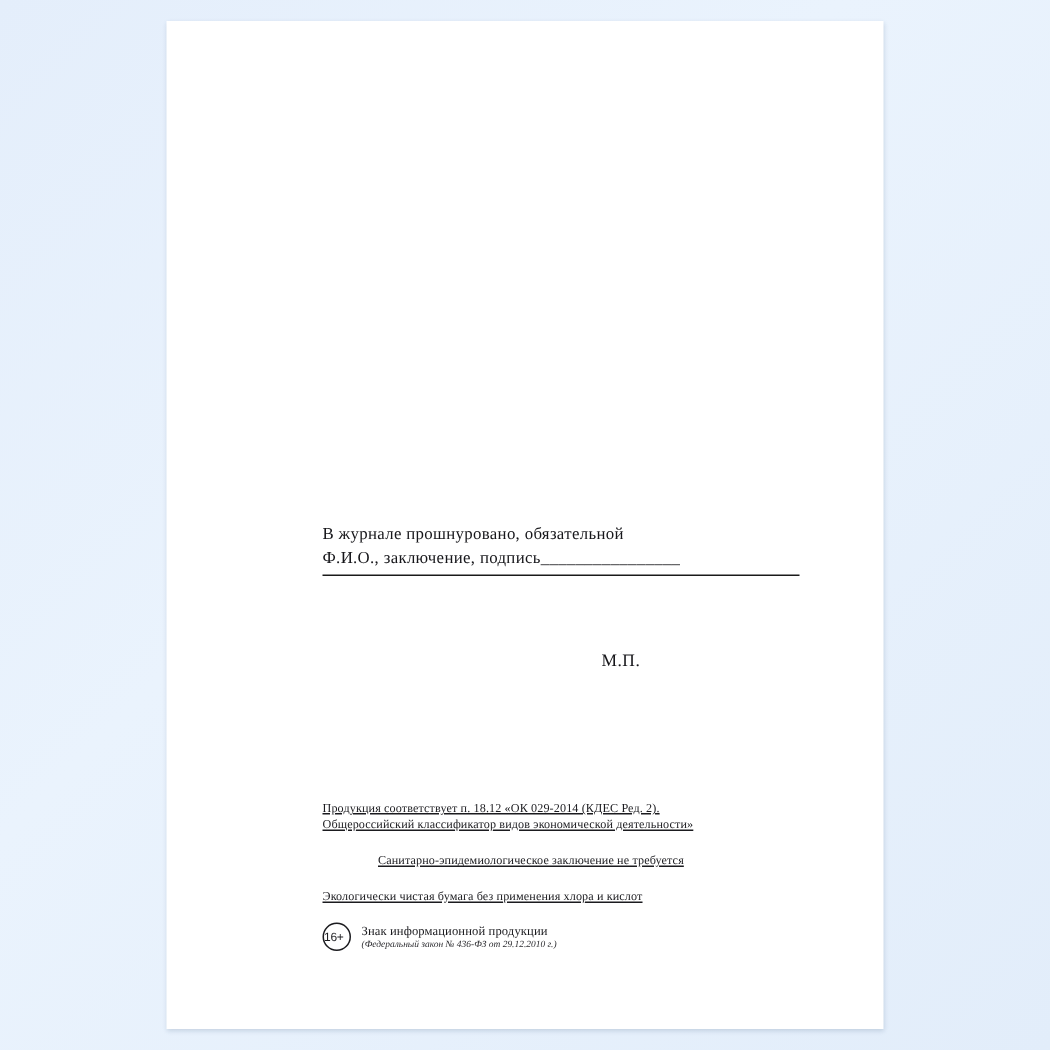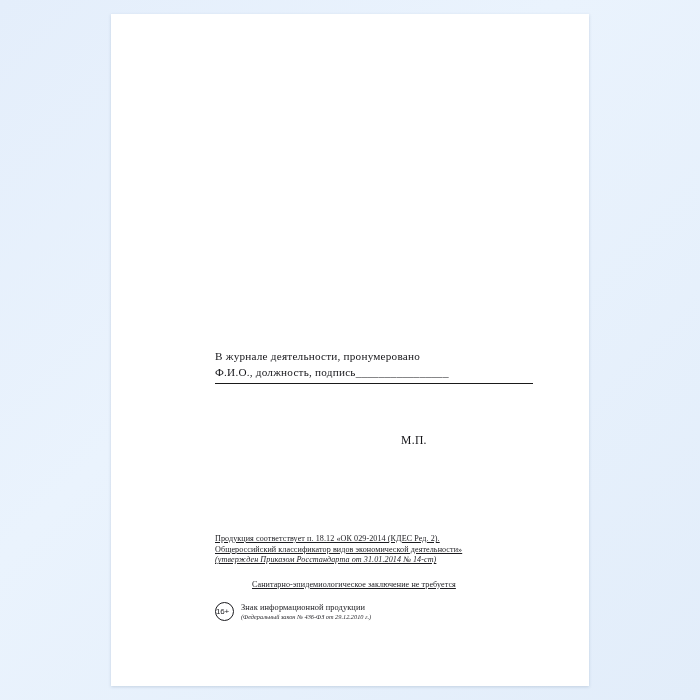--- a/index.html
+++ b/index.html
@@ -127,33 +127,33 @@
   }
 </style>
 </head>
 <body>
 
 <div class="stage">
   <div class="page">
     <div class="page-inner">
 
       <div class="cert-block">
-        <div class="cert-line">В журнале деятельности, пронумеровано</div>
-        <div class="cert-line l4">Ф.И.О., должность, подпись________________</div>
+        <div class="cert-line">В журнале прошнуровано, обязательной</div>
+        <div class="cert-line l4">Ф.И.О., заключение, подпись________________</div>
         <div class="rule"></div>
       </div>
 
       <div class="mp">М.П.</div>
 
       <div class="footer-block">
         <p class="f-para">Продукция соответствует п. 18.12 «ОК 029-2014 (КДЕС Ред. 2).</p>
         <p class="f-para">Общероссийский классификатор видов экономической деятельности»</p>
-        <p class="f-para italic">(утвержден Приказом Росстандарта от 31.01.2014 № 14-ст)</p>
 
         <p class="f-para f-gap-1">Санитарно-эпидемиологическое заключение не требуется</p>
+        <p class="f-para f-gap-3">Экологически чистая бумага без применения хлора и кислот</p>
 
         <div class="age-row">
           <span class="age-badge">16+</span>
           <span class="age-text">Знак информационной продукции</span>
           <span class="age-sub">(Федеральный закон № 436-ФЗ от 29.12.2010 г.)</span>
         </div>
       </div>
 
     </div>
   </div>

